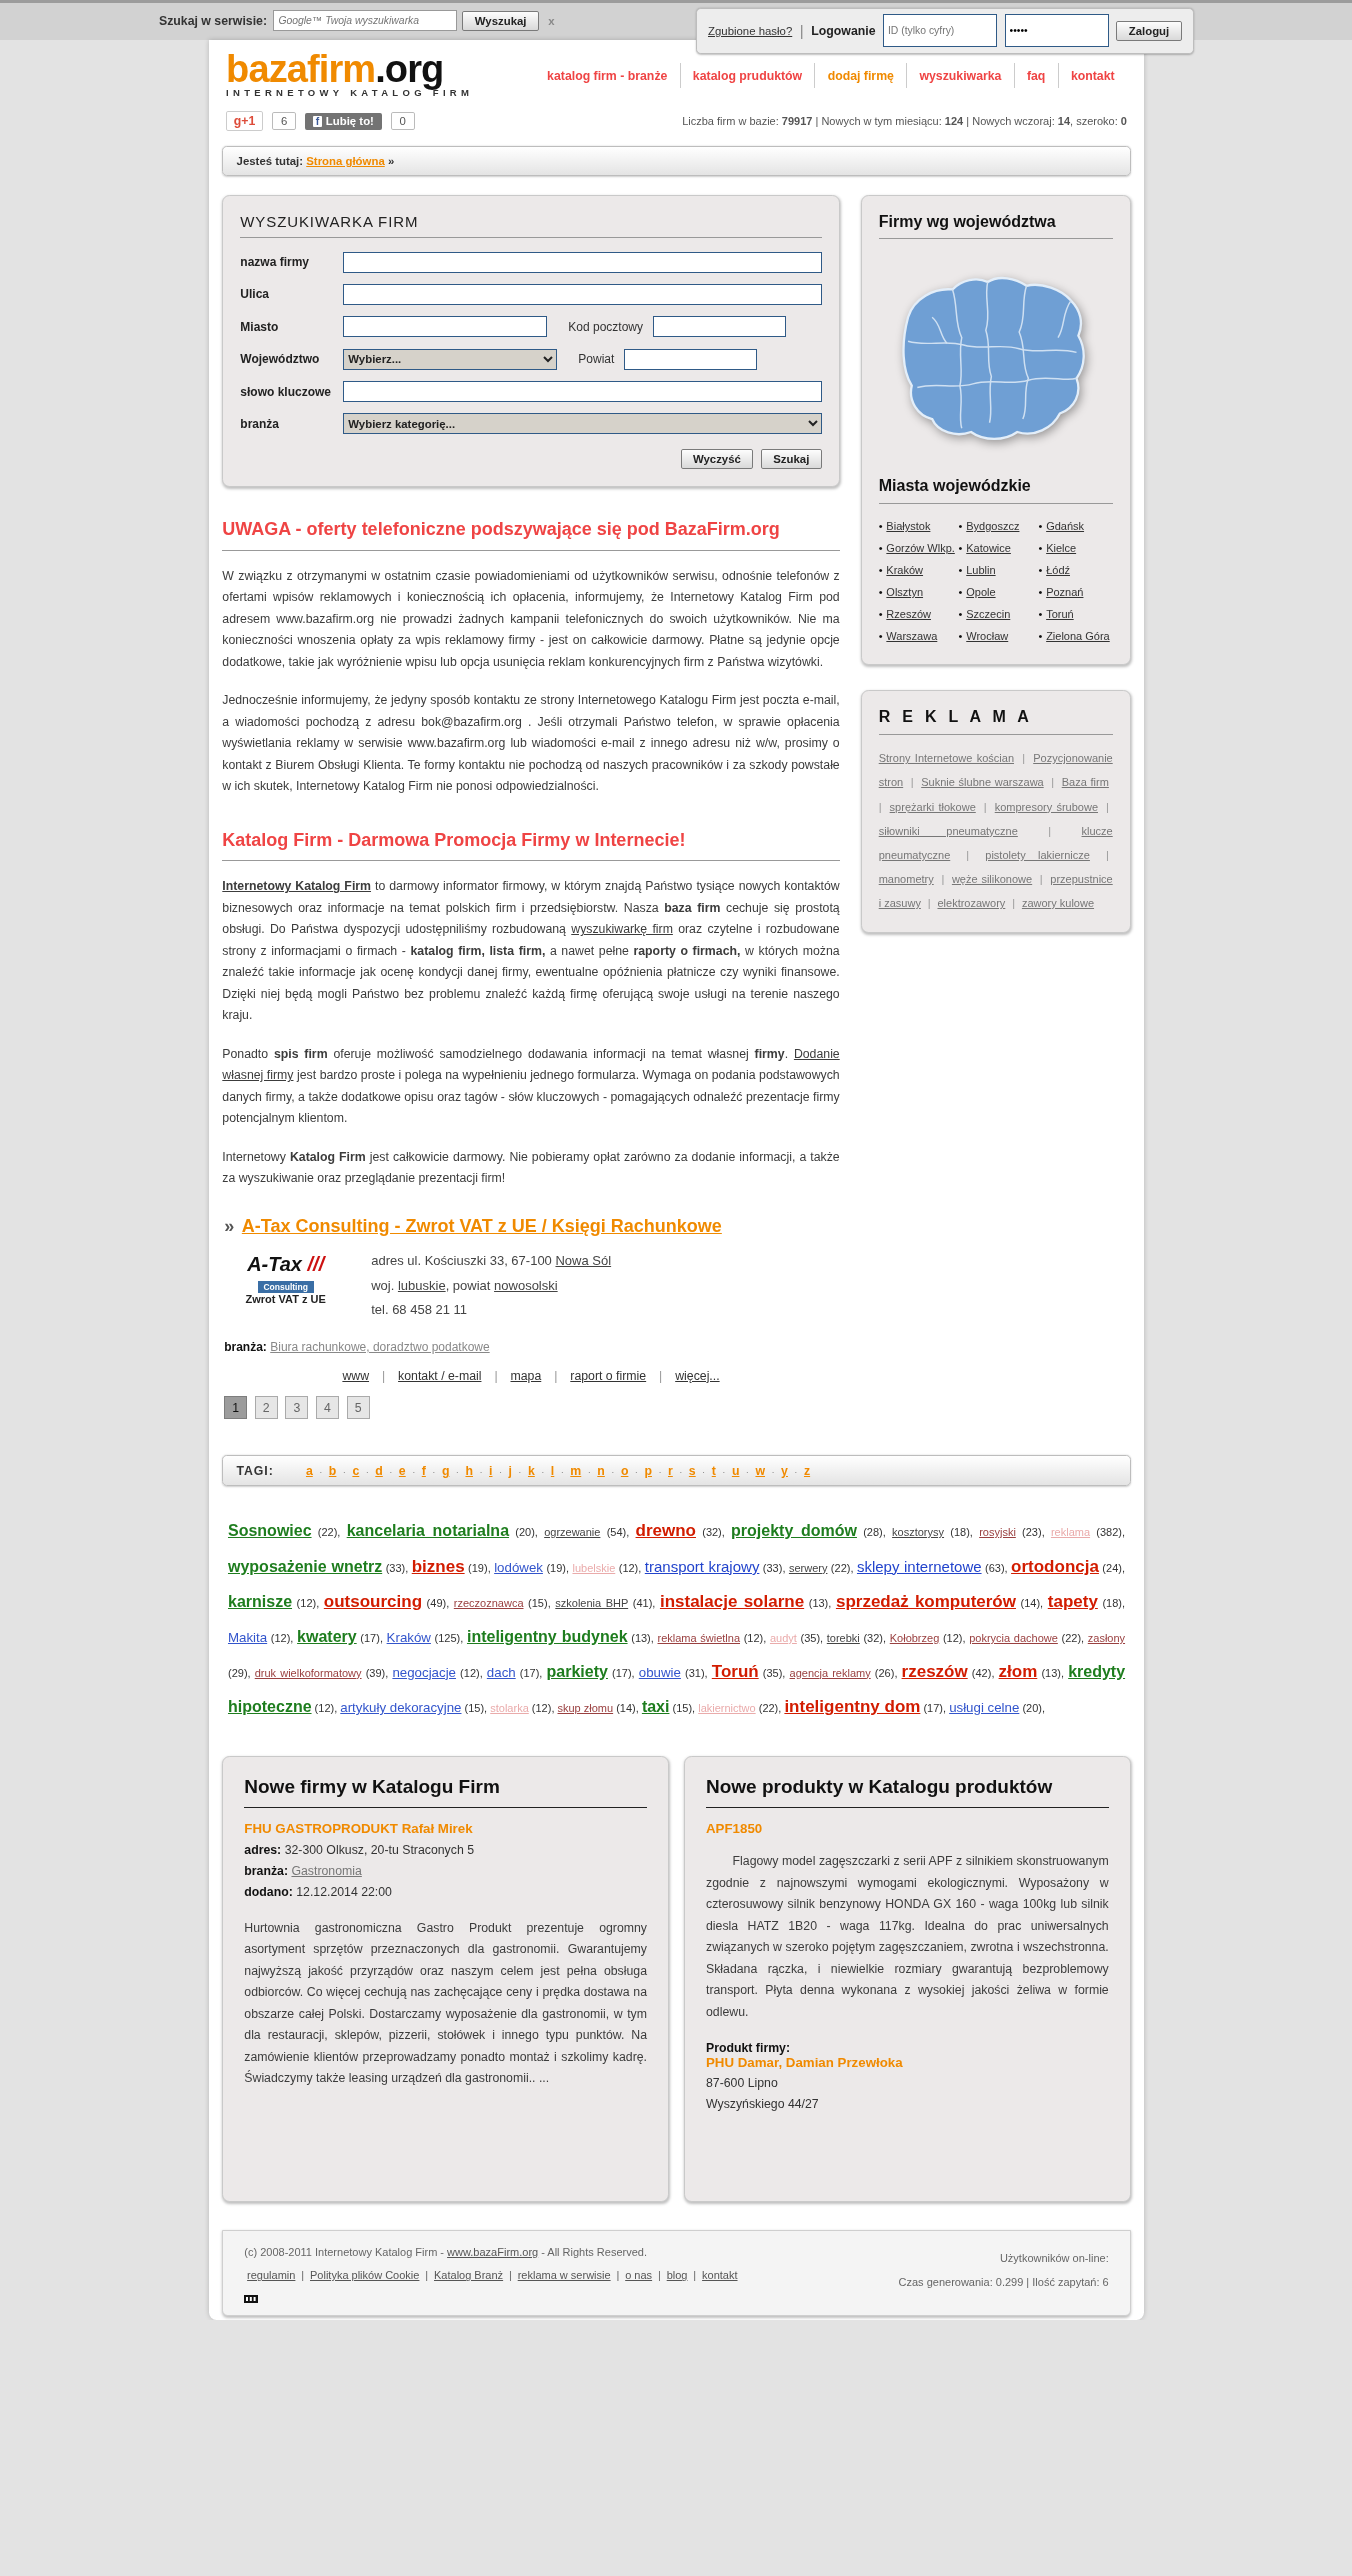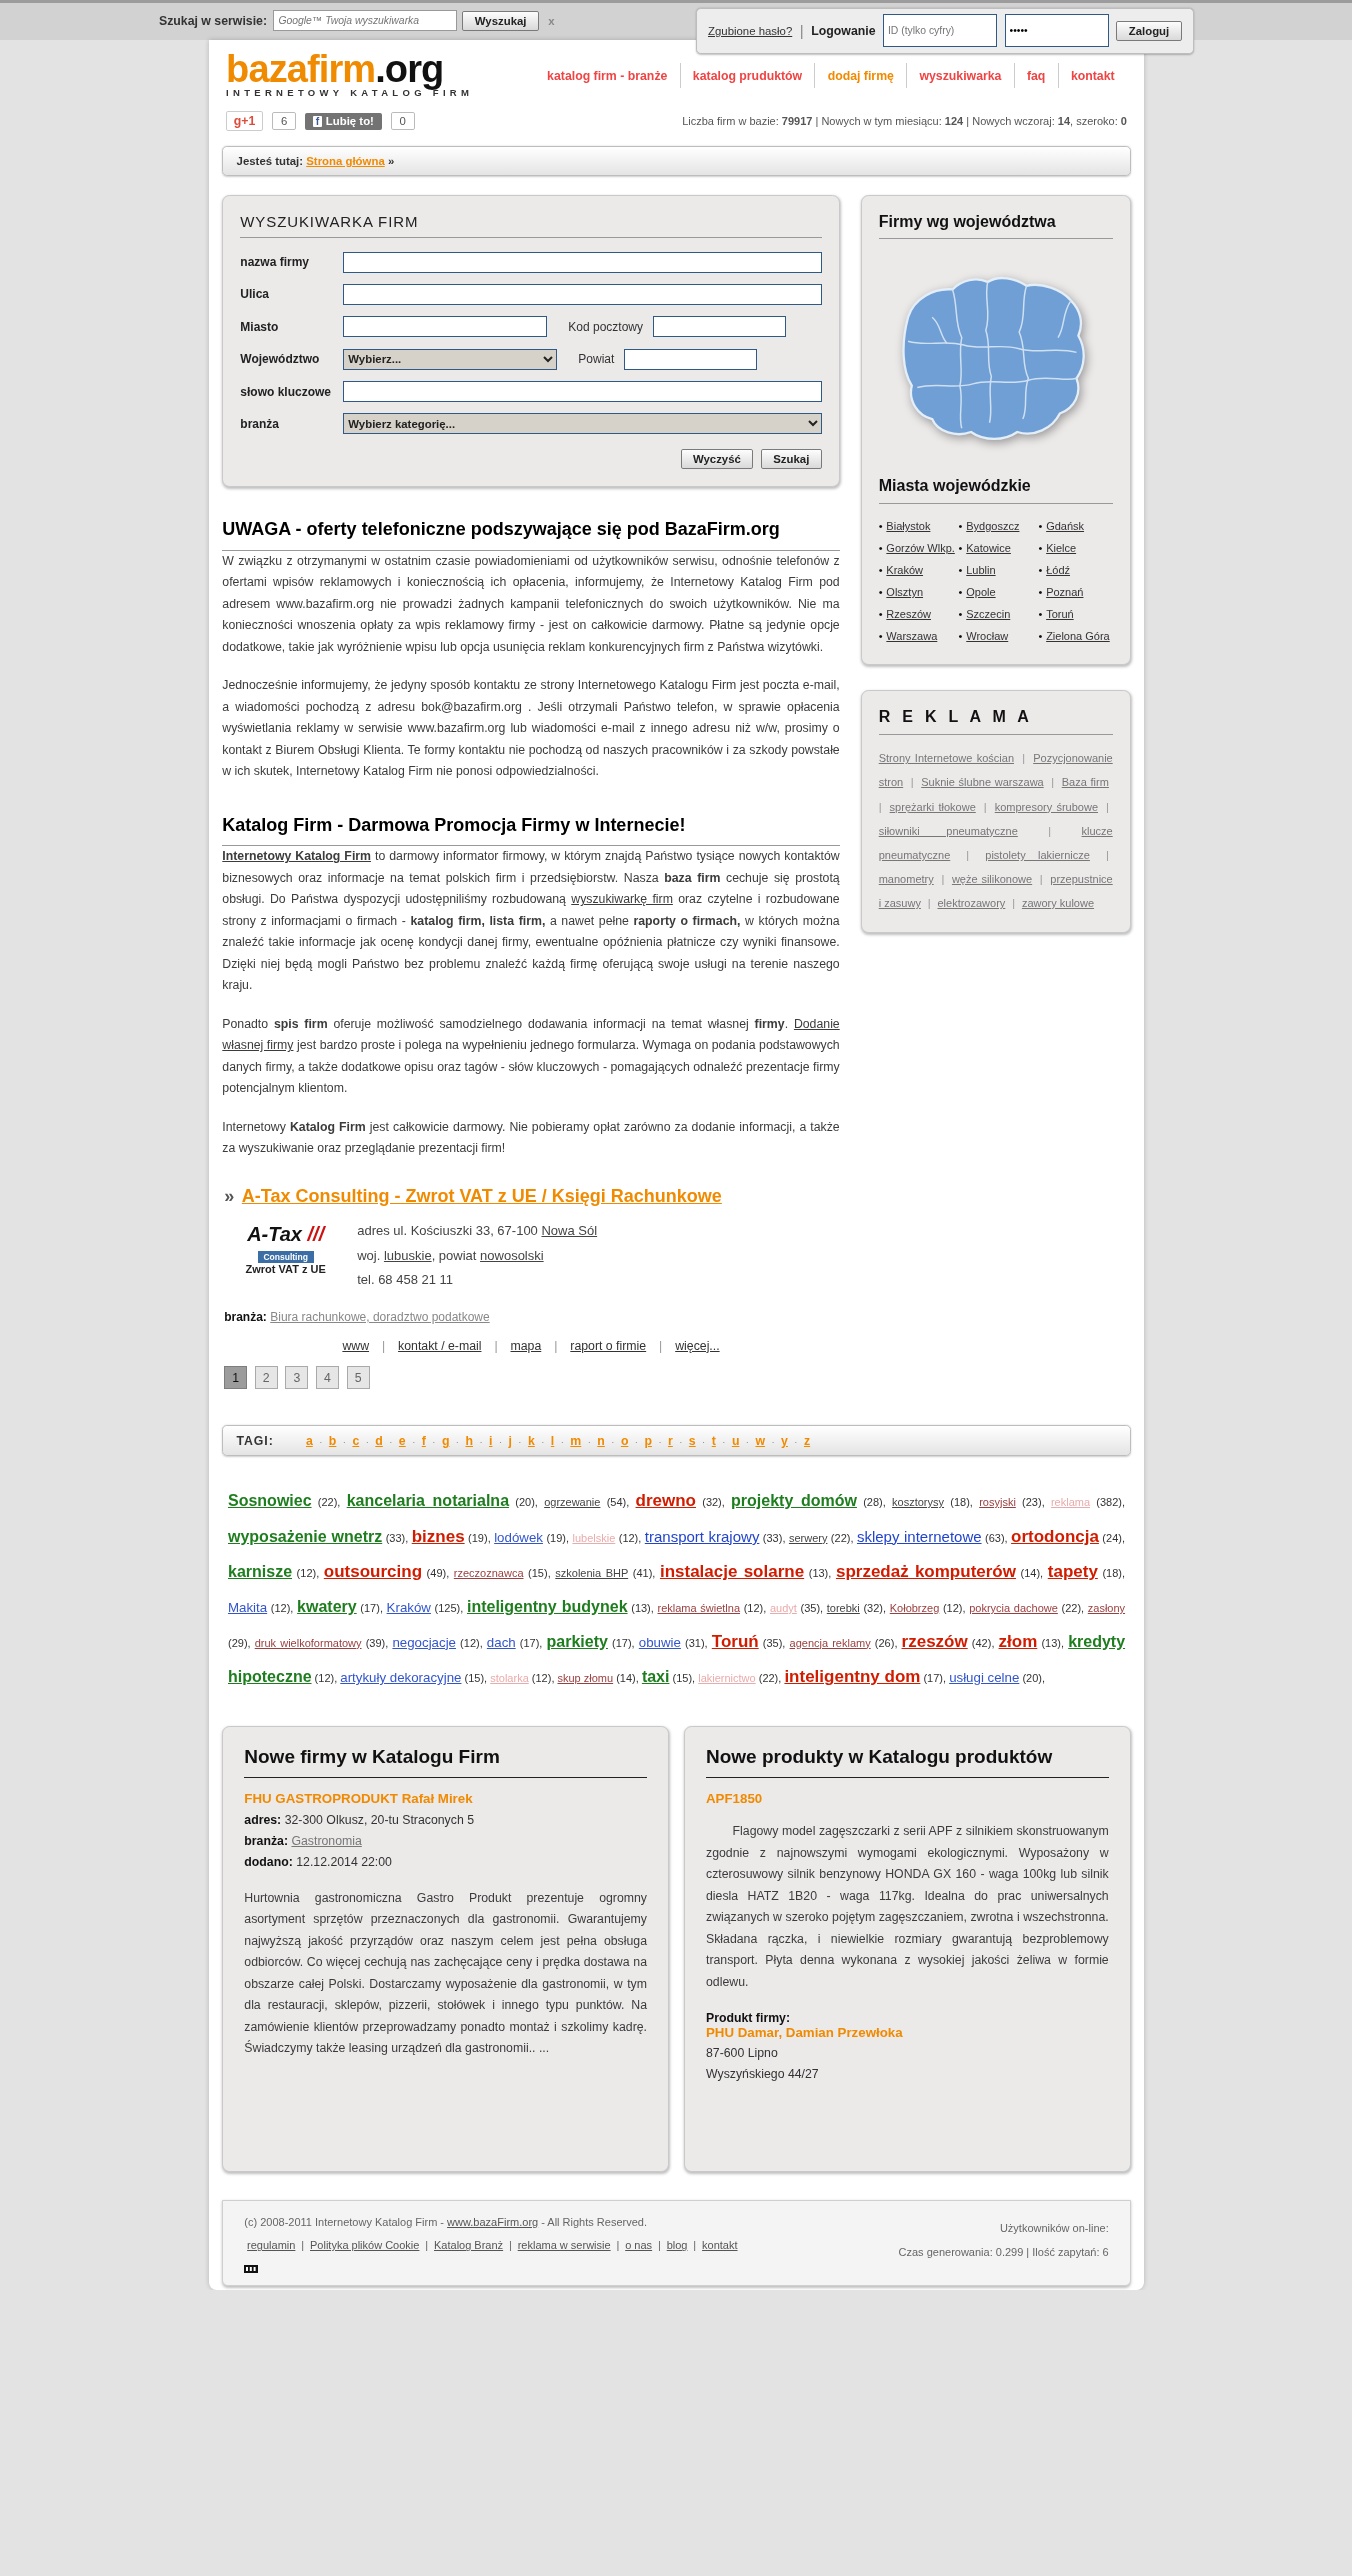--- a/index.html
+++ b/index.html
@@ -80,32 +80,32 @@
   .cities .ci a { color:#333; text-decoration:underline; }
   .cities .blt { color:#111; margin-right:3.8px; }
   .reklama { margin-top:25px; }
   .reklama h3 { letter-spacing:3.8px; }
   .reklama .links { font-size:11px; line-height:2.2; color:#888; text-align:justify; }
   .reklama .links a { color:#777; text-decoration:underline; }
   .reklama .links .sp { color:#999; padding:0 3.8px; }
 
   
   .sect { margin:32px 0 0 0; }
-  .sect h2 { font-size:18px; color:#000000; text-align:justify; border-bottom:0.9px solid #999; padding-bottom:9.5px; }
+  .sect h2 { font-size:18px; color:#ef4444; text-align:justify; border-bottom:0.9px solid #999; padding-bottom:9.5px; margin-bottom:15px; }
   .sect p { font-size:12.3px; line-height:1.75; text-align:justify; color:#3c3c3c; margin-bottom:17px; }
 
   
   .promo-bar { display:flex; justify-content:space-between; align-items:center; margin-top:25px; }
   .promo-bar .t { font-size:14.2px; color:#222; }
   .promo-bar a { font-size:12.3px; font-weight:bold; color:#222; }
   .promo-co { padding:9.5px 1.9px; }
   .promo-co .nm { font-size:18px; font-weight:bold; }
   .promo-co .nm .mk { color:#555; margin-right:7.6px; font-weight:bold; }
   .promo-co .nm a { color:#f08a00; }
-  .promo-body { display:flex; gap:10px; margin-top:11.4px; }
+  .promo-body { display:flex; gap:24px; margin-top:11.4px; }
   .atax { width:123px; text-align:center; flex:0 0 auto; padding-top:3.8px; }
   .atax .a1 { font-size:20px; font-weight:bold; font-style:italic; color:#111; }
   .atax .a1 .sl { color:#cc1111; }
   .atax .a2 { background:#3a6ea5; color:#fff; font-size:8.5px; font-weight:bold; display:inline-block; padding:0.9px 5.7px; margin:0.9px 0; }
   .atax .a3 { font-size:11px; font-weight:bold; color:#222; }
   .promo-addr { font-size:13px; color:#444; line-height:1.9; }
   .promo-addr a { color:#444; }
   .branza-line { font-size:12px; margin-top:17px; }
   .branza-line b { color:#111; }
   .branza-line a { color:#888; }

